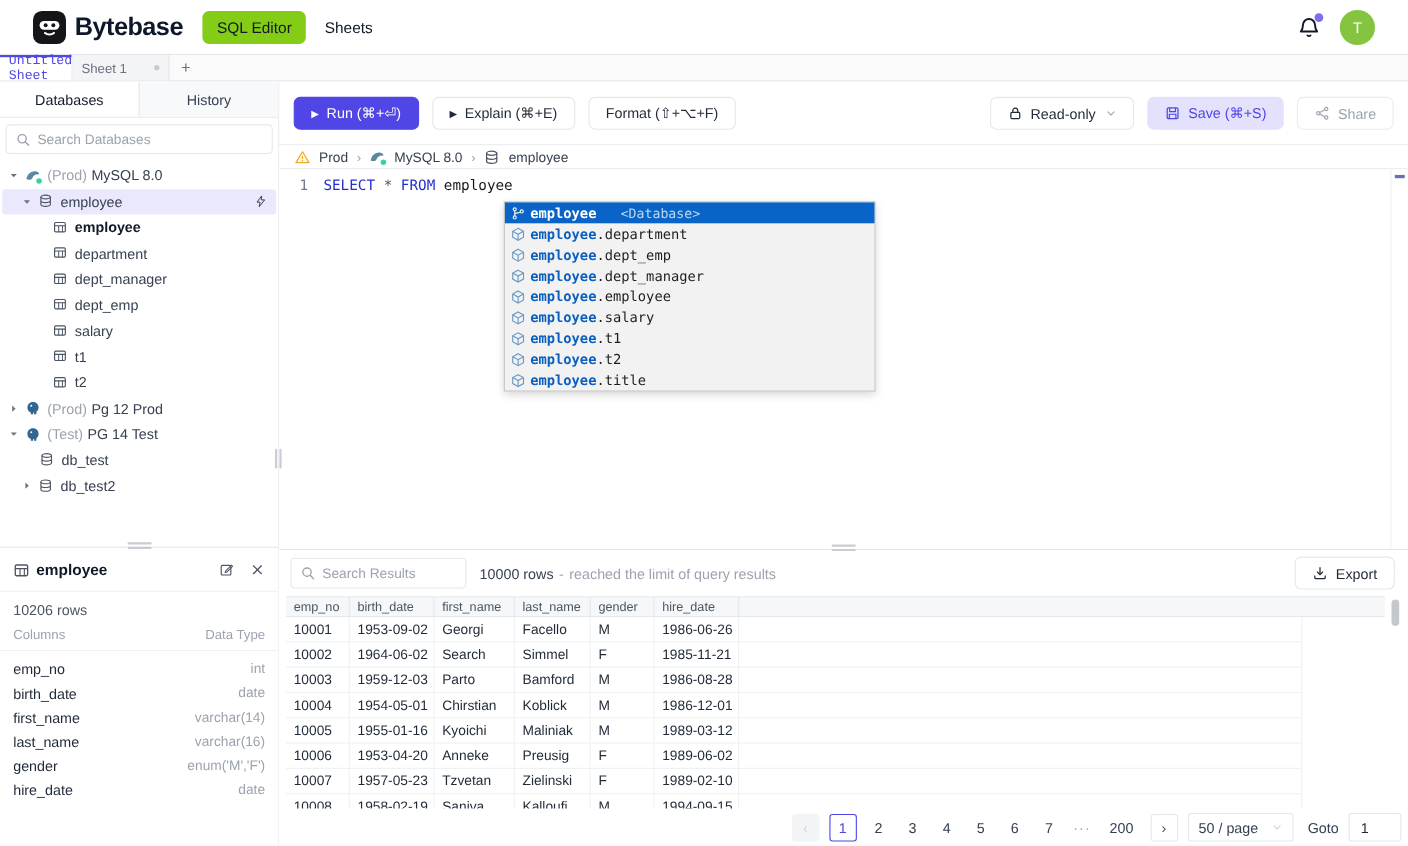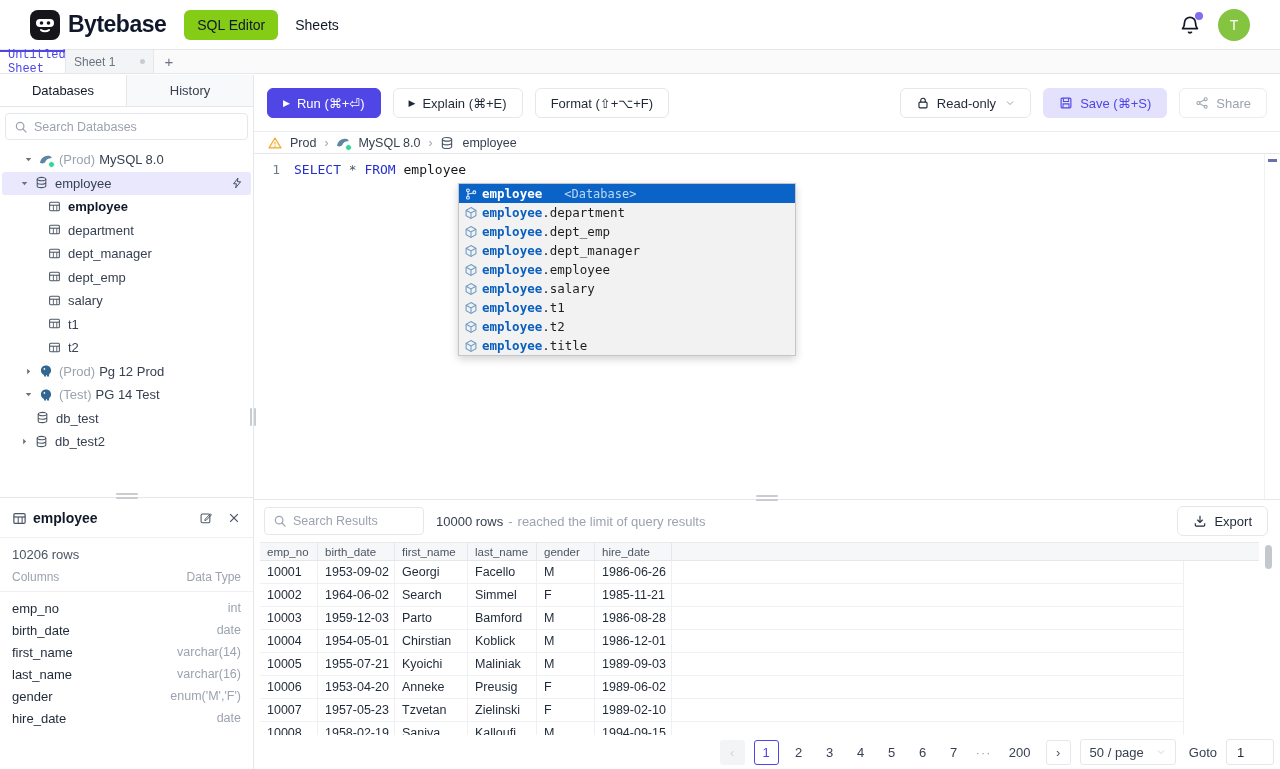--- a/index.html
+++ b/index.html
@@ -38,21 +38,21 @@
   
   .side-tabs { display:flex; height:32px; border-bottom:1px solid #e5e7eb; flex:none; }
   .side-tab { flex:1; display:flex; align-items:center; justify-content:center; font-size:13px; color:#374151; background:#f8f9fa; border-left:1px solid #e5e7eb; cursor:pointer; }
   .side-tab:first-child { border-left:none; }
   .side-tab.active { background:#fff; color:#111827; font-weight:500; }
   .side-search { padding:6px 5px; flex:none; }
   .search-box { display:flex; align-items:center; gap:6px; height:27px; border:1px solid #e5e7eb; border-radius:4px; padding:0 8px; background:#fff; color:#9ca3af; }
   .search-box input { border:none; outline:none; flex:1; font-size:12.5px; font-family:inherit; color:#374151; background:transparent; min-width:0; }
   .search-box input::placeholder { color:#9ca3af; }
   .tree { flex:1; overflow:hidden; padding-top:2px; }
-  .tree-row { display:flex; align-items:center; height:23.5px; padding-left:24px; cursor:pointer; color:#374151; }
+  .tree-row { display:flex; align-items:center; height:23.5px; padding-left:8px; cursor:pointer; color:#374151; }
   .tree-row .env { color:#9ca3af; margin-right:4px; }
   .tree-row .lbl { color:#374151; }
   .tree-row.sel { background:#eae8fc; border-radius:3px; margin:0 2px; padding-left:18px; }
   .tree-row.lvl1 { padding-left:20px; }
   .tree-row.lvl2 { padding-left:48px; }
   .tree-row.lvl1b { padding-left:36px; }
   .tree-row .lbl.bold { font-weight:700; color:#111827; }
   .caret { width:9px; height:9px; color:#6b7280; margin-right:6px; flex:none; }
   .ticon { width:14px; height:14px; margin-right:6px; color:#4b5563; flex:none; position:relative; }
   .mysql-dot::after { content:""; position:absolute; right:-2px; bottom:-1px; width:5px; height:5px; border-radius:50%; background:#34d399; border:1px solid #fff; }
@@ -685,25 +685,25 @@
           <div class="cell c0">10004</div>
           <div class="cell c1">1954-05-01</div>
           <div class="cell c2">Chirstian</div>
           <div class="cell c3">Koblick</div>
           <div class="cell c4">M</div>
           <div class="cell c5">1986-12-01</div>
           <div class="cell cf"></div>
         </div>
         <div class="rt-row">
           <div class="cell c0">10005</div>
-          <div class="cell c1">1955-07-21</div>
+          <div class="cell c1">1955-01-16</div>
           <div class="cell c2">Kyoichi</div>
           <div class="cell c3">Maliniak</div>
           <div class="cell c4">M</div>
-          <div class="cell c5">1989-09-03</div>
+          <div class="cell c5">1989-03-12</div>
           <div class="cell cf"></div>
         </div>
         <div class="rt-row">
           <div class="cell c0">10006</div>
           <div class="cell c1">1953-04-20</div>
           <div class="cell c2">Anneke</div>
           <div class="cell c3">Preusig</div>
           <div class="cell c4">F</div>
           <div class="cell c5">1989-06-02</div>
           <div class="cell cf"></div>

